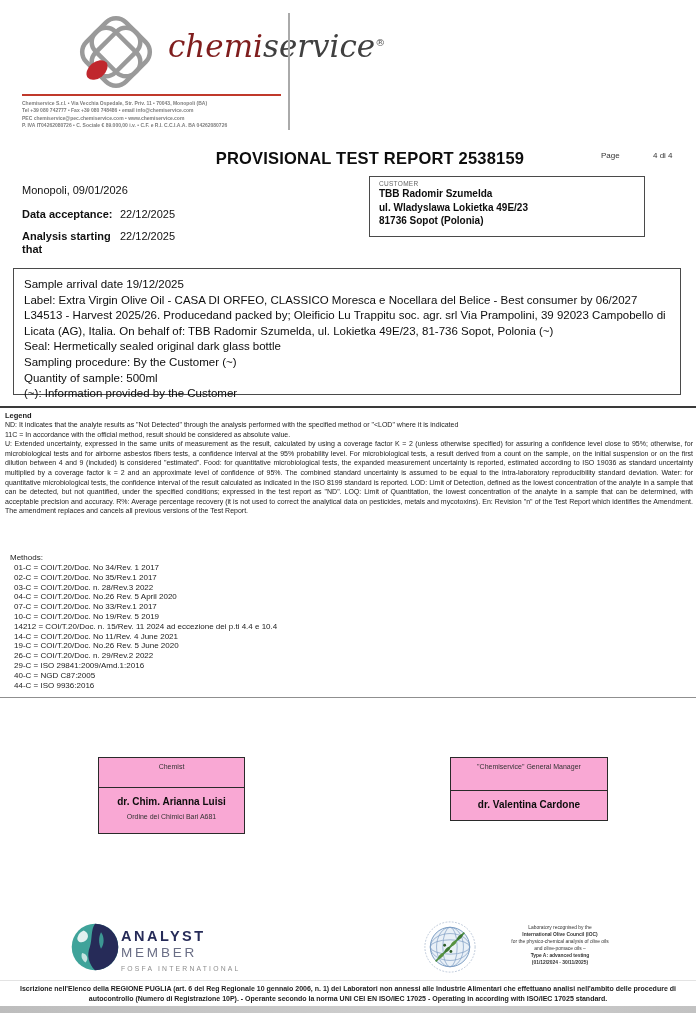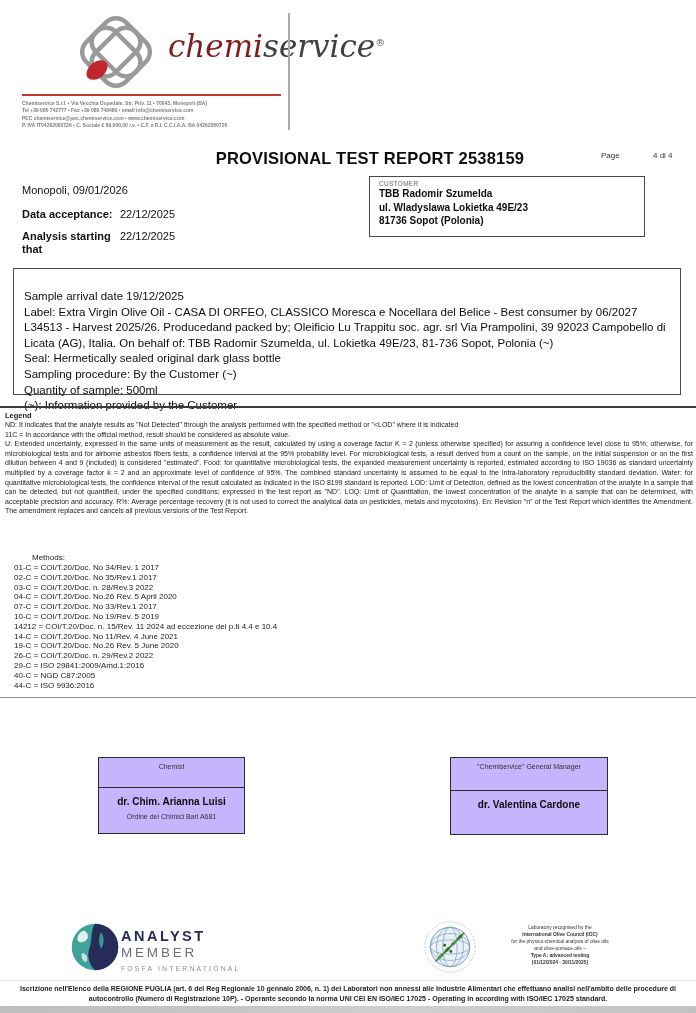--- a/index.html
+++ b/index.html
@@ -29,38 +29,38 @@
   #acc-value{left:120px;top:208px;font-size:11px;}
   #ana-label{left:22px;top:230px;width:95px;line-height:12.5px;}
   #ana-value{left:120px;top:230px;font-size:11px;}
 
   
   #customer-box{left:369px;top:176px;width:276px;height:61px;border:1px solid #4a4a4a;box-sizing:border-box;padding:3px 9px;}
   #customer-box .cust-label{font-size:6.5px;color:#666;letter-spacing:.3px;}
   #customer-box .cust-line{font-size:10px;font-weight:bold;line-height:13.5px;color:#0d0d0d;}
 
   
-  #sample-box{left:13px;top:268px;width:668px;height:127px;border:1px solid #4a4a4a;box-sizing:border-box;padding:20px 10px;}
+  #sample-box{left:13px;top:268px;width:668px;height:127px;border:1px solid #4a4a4a;box-sizing:border-box;padding:8px 10px;}
   .sample-line{font-size:11.5px;line-height:15.6px;color:#0d0d0d;}
 
   
   #legend-rule{left:0;top:406px;width:696px;height:1.5px;background:#3a3a3a;}
   #legend-head{left:5px;top:411px;font-size:7.5px;font-weight:bold;color:#1a1a1a;}
   #legend-body{left:5px;top:420px;width:688px;font-size:7px;line-height:9.6px;color:#222;text-align:justify;}
 
   
-  #methods-head{left:32px;top:553px;font-size:8px;color:#222;}
+  #methods-head{left:10px;top:553px;font-size:8px;color:#222;}
   #methods-list{left:14px;top:563px;width:420px;font-size:8px;line-height:9.8px;color:#222;}
 
   #mid-rule{left:0;top:697px;width:696px;height:1px;background:#8f8f8f;}
 
   
-  .sigbox{border:1.5px solid #2a2a2a;box-sizing:border-box;background:#c4b5fd;}
+  .sigbox{border:1.5px solid #2a2a2a;box-sizing:border-box;background:#f9a8d4;}
   #chemist-box{left:98px;top:757px;width:147px;height:77px;}
-  #manager-box{left:450px;top:757px;width:158px;height:78px;}
+  #manager-box{left:450px;top:757px;width:158px;height:64px;}
   .sig-role{border-bottom:1.5px solid #2a2a2a;height:30px;box-sizing:border-box;text-align:center;font-size:7px;color:#333;padding-top:5px;}
   #manager-box .sig-role{height:33px;}
   .sig-name{text-align:center;font-size:10px;font-weight:bold;margin-top:8px;color:#0d0d0d;}
   .sig-sub{text-align:center;font-size:7px;color:#333;margin-top:6px;}
 
   
   #fosfa-globe{left:70px;top:922px;}
   #fosfa-text{left:121px;top:928px;}
   #fosfa-analyst{font-size:14.5px;font-weight:bold;color:#262b58;letter-spacing:2.5px;}
   #fosfa-member{font-size:13.5px;color:#6a6e85;letter-spacing:2.8px;margin-top:1px;}

